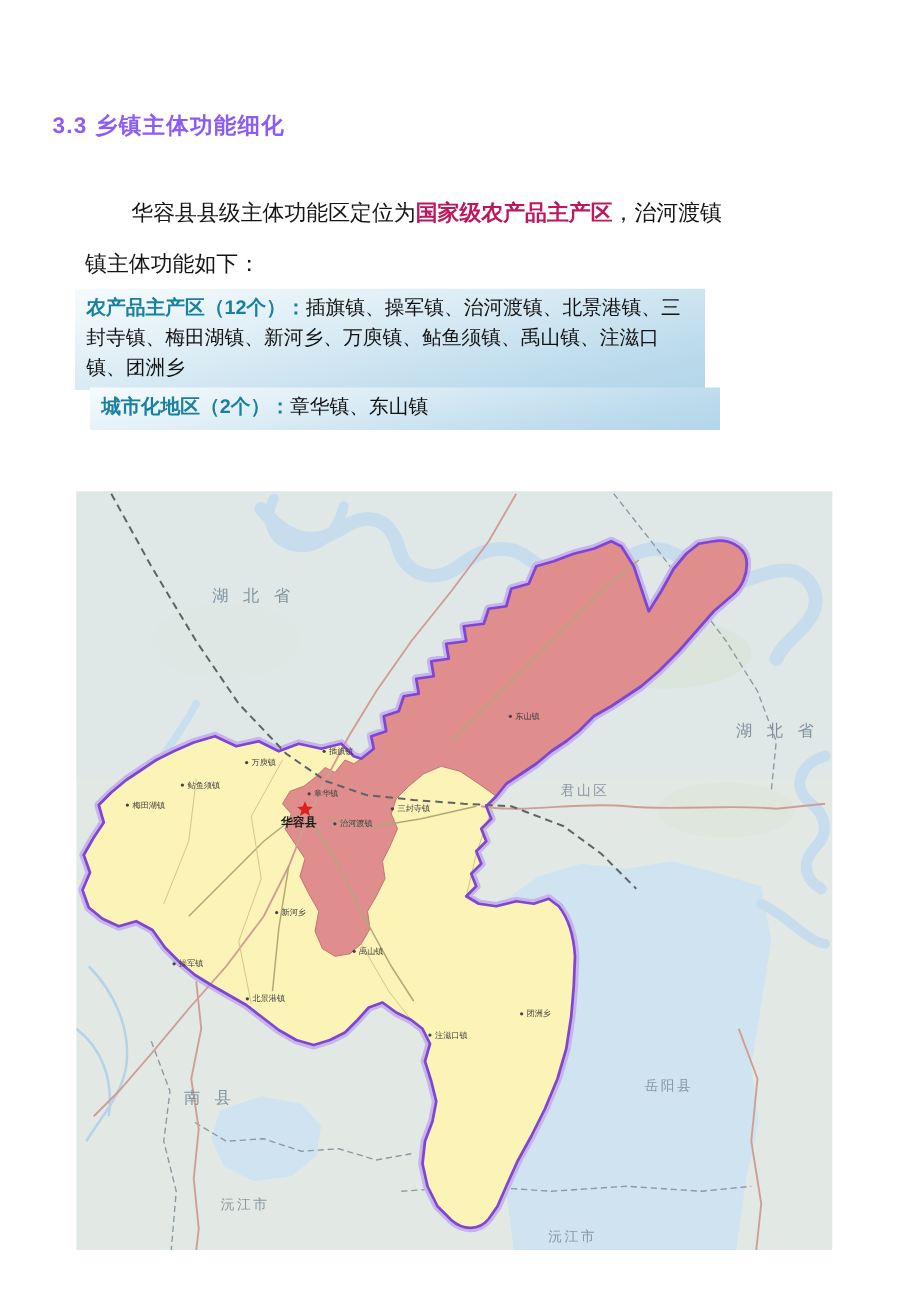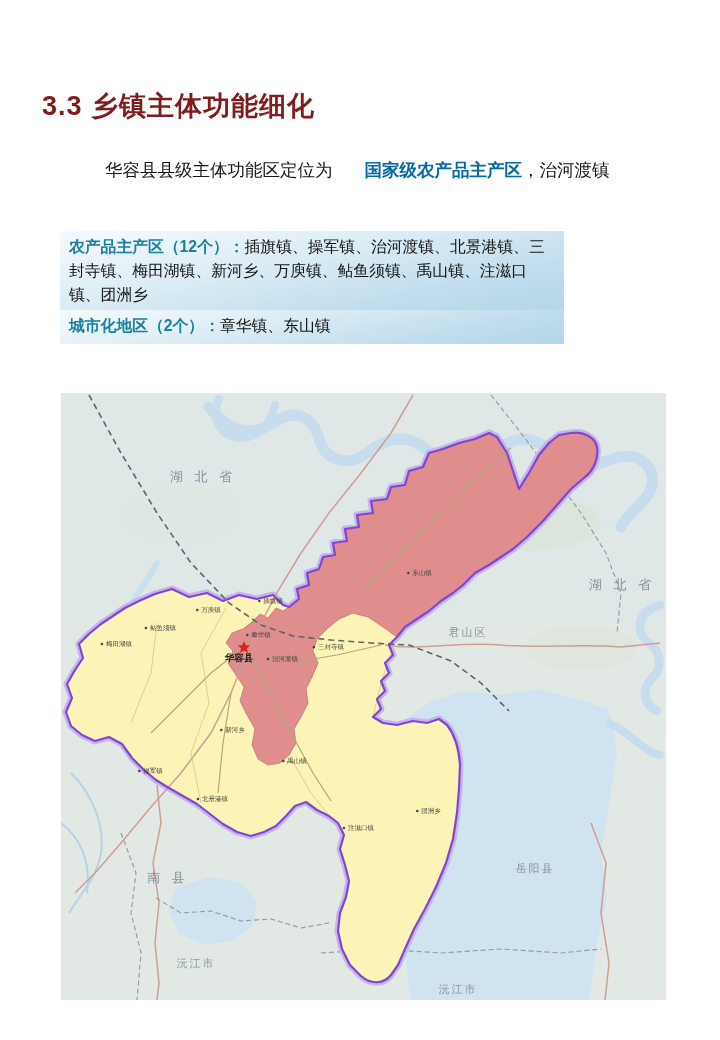--- a/index.html
+++ b/index.html
@@ -1,43 +1,44 @@
 <!DOCTYPE html>
 <html><head>
 <meta charset="utf-8">
 <style>
   html,body{margin:0;padding:0;background:#fff;}
   body{width:720px;height:1040px;position:relative;overflow:hidden;
        font-family:"Liberation Sans","DejaVu Sans",sans-serif;}
   .abs{position:absolute;}
-  #heading{left:42px;top:88px;font-size:27px;font-weight:bold;color:#7f1d1d;letter-spacing:1px;}
+  #heading{left:42px;top:88px;font-size:18px;font-weight:bold;color:#8b5cf6;letter-spacing:1px;}
   #para{left:68px;top:150px;width:590px;font-size:17.5px;color:#141414;}
   .pline{white-space:nowrap;line-height:41px;}
   .indent{padding-left:37px;}
-  .hl{color:#0369a1;font-weight:bold;margin-left:32px;}
+  .hl{color:#be185d;font-weight:bold;}
   .info-box{left:60px;width:504px;box-sizing:border-box;padding:4px 9px 6px 9px;
             background:linear-gradient(168deg,#f6fbfd 0%,#ddedf5 38%,#bedced 78%,#b2d6e8 100%);
             font-size:15.8px;line-height:23.8px;color:#111;}
   #box1{top:231px;}
-  #box2{top:310px;}
+  #box2{top:310px;margin-left:12px;}
   .box-label{color:#19809f;font-weight:bold;}
   #map{left:61px;top:393px;width:605px;height:607px;}
   svg text{font-family:"Liberation Sans","DejaVu Sans",sans-serif;}
   .region-lg{fill:#7f929e;font-size:13px;letter-spacing:4px;}
   .region-md{fill:#88979f;font-size:11px;letter-spacing:2px;}
   .town{fill:#3c3c3c;font-size:6.5px;}
   .county{fill:#1a1a1a;font-size:9.5px;font-weight:bold;}
 </style>
 </head>
 <body>
 
 <div class="abs" id="heading">3.3 乡镇主体功能细化</div>
 
 <div class="abs" id="para">
   <div class="pline indent"><span>华容县县级主体功能区定位为</span><span class="hl">国家级农产品主产区</span><span>，治河渡镇</span></div>
+  <div class="pline">镇主体功能如下：</div>
 </div>
 
 <div class="abs info-box" id="box1"><span class="box-label">农产品主产区（12个）：</span><span>插旗镇、操军镇、治河渡镇、北景港镇、三封寺镇、梅田湖镇、新河乡、万庾镇、鲇鱼须镇、禹山镇、注滋口镇、团洲乡</span></div>
 
 <div class="abs info-box" id="box2"><span class="box-label">城市化地区（2个）：</span><span>章华镇、东山镇</span></div>
 
 <div class="abs" id="map">
 <svg width="605" height="607" viewBox="0 0 605 607">
   <defs>
     <clipPath id="county-clip">

